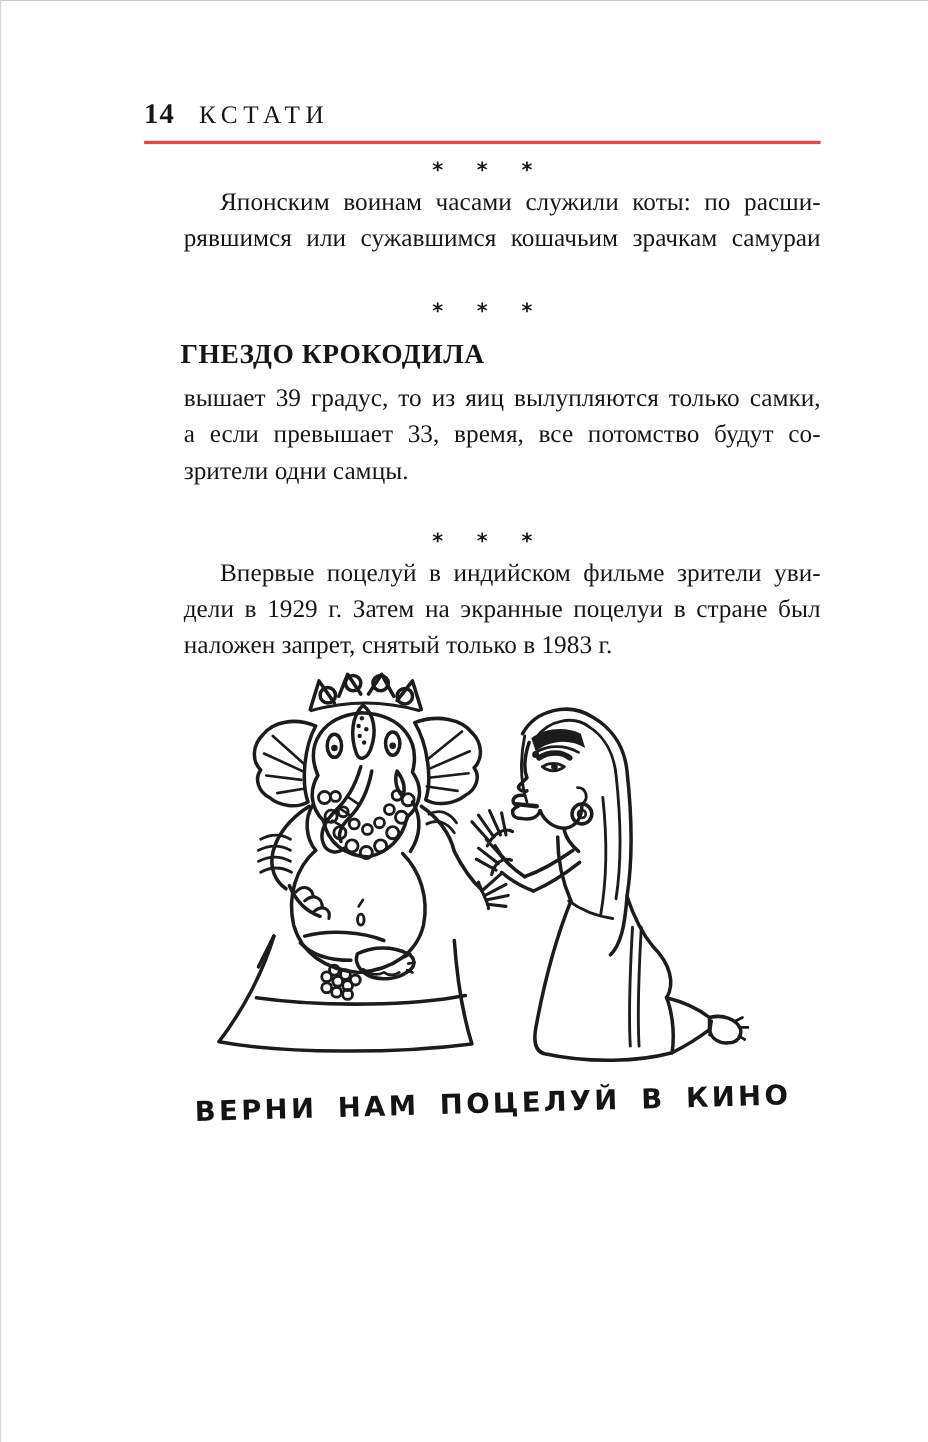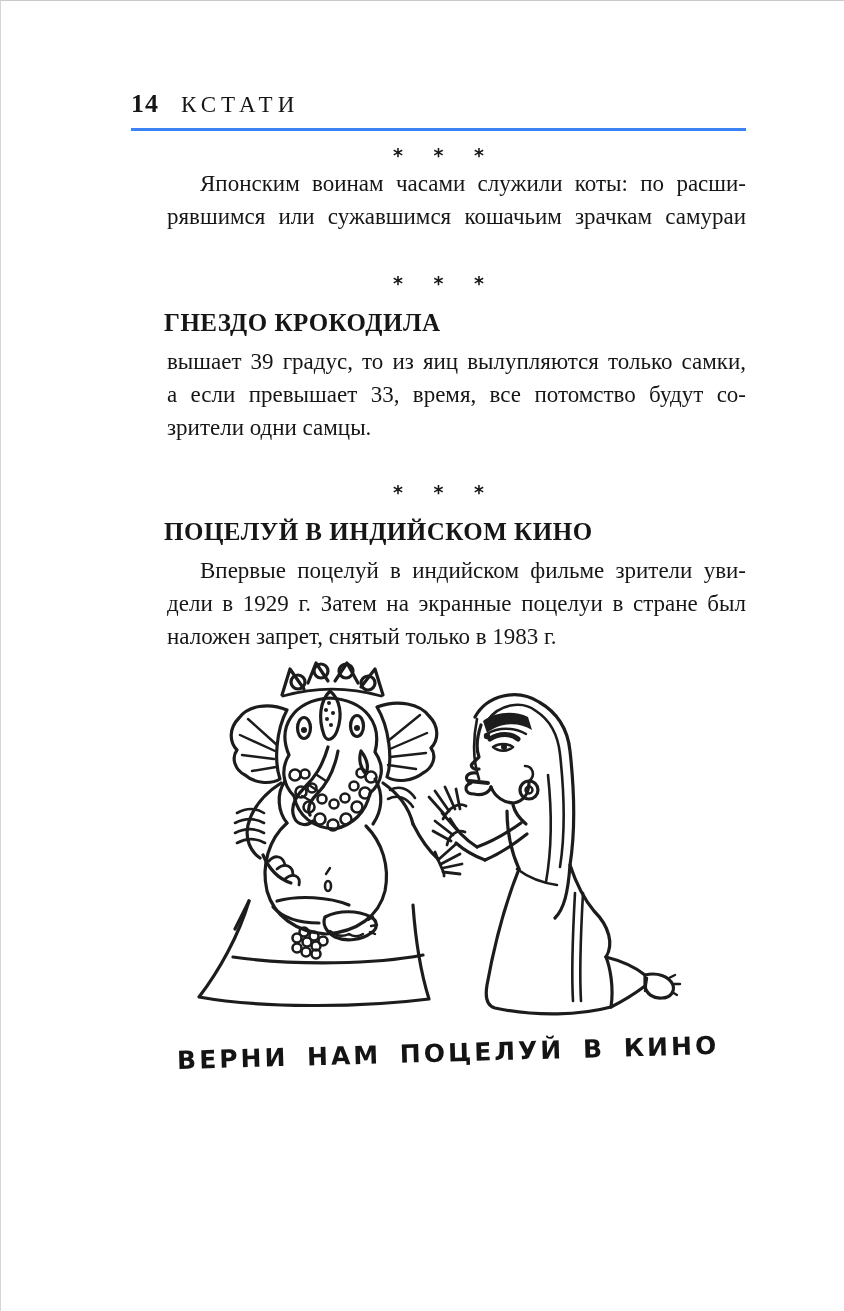--- a/index.html
+++ b/index.html
@@ -16,21 +16,21 @@
   }
   .content{
     position:absolute;
     left:130px; top:88px;
     width:615px;
   }
   
   .page-header{
     display:flex;
     align-items:baseline;
-    border-bottom:3px solid #3b82f6;
+    border-bottom:3px solid #ef4444;
     padding-bottom:9px;
   }
   .page-num{
     font-size:26px;
     font-weight:bold;
     letter-spacing:1px;
   }
   .running-title{
     font-size:23px;
     letter-spacing:5px;
@@ -105,21 +105,20 @@
 
   <div class="sep sep2">* * *</div>
   <div class="sec-heading">ГНЕЗДО КРОКОДИЛА</div>
   <div class="para">
     <div class="bl">вышает 39 градус, то из яиц вылупляются только самки,</div>
     <div class="bl">а если превышает 33, время, все потомство будут со-</div>
     <div class="bl last">зрители одни самцы.</div>
   </div>
 
   <div class="sep sep3">* * *</div>
-  <div class="sec-heading">ПОЦЕЛУЙ В ИНДИЙСКОМ КИНО</div>
   <div class="para">
     <div class="bl first">Впервые поцелуй в индийском фильме зрители уви-</div>
     <div class="bl">дели в 1929 г. Затем на экранные поцелуи в стране был</div>
     <div class="bl last">наложен запрет, снятый только в 1983 г.</div>
   </div>
 
   <div class="illo-wrap">
     <svg class="illo-svg" width="505" height="382" viewBox="0 0 505 382" fill="none" stroke="#1c1c1c" stroke-width="3.2" stroke-linecap="round" stroke-linejoin="round">
 
       <path d="M72,246 C62,280 42,316 22,342 C82,353 182,353 252,344 C242,312 238,278 236,250"></path>

